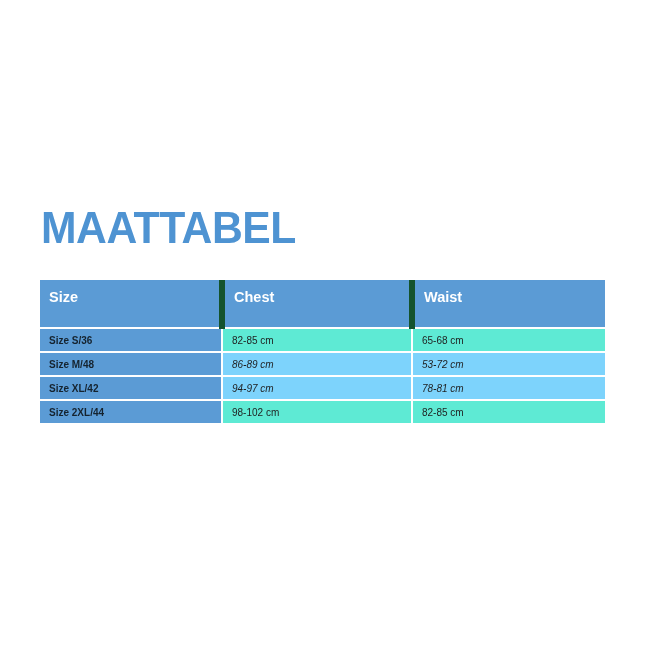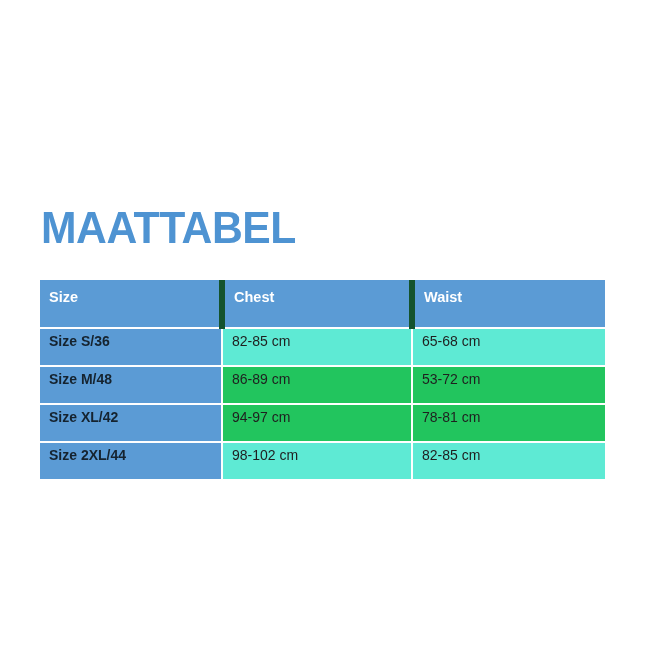--- a/index.html
+++ b/index.html
@@ -60,44 +60,44 @@
     padding: 9px 0 22px 9px;
     vertical-align: top;
     border-right: 6px solid #14532d;
     border-bottom: 2px solid #ffffff;
   }
   .size-table thead th:last-child {
     border-right: none;
   }
 
   .size-table tbody td {
-    font-size: 14px;
+    font-size: 10px;
     color: #1f1f1f;
-    padding: 4px 0 16px 9px;
+    padding: 4px 0 4px 9px;
     height: 14px;
     vertical-align: middle;
     border-bottom: 2px solid #ffffff;
     border-right: 2px solid #ffffff;
   }
   .size-table tbody td:last-child {
     border-right: none;
   }
   .size-table tbody tr:last-child td {
     border-bottom: none;
   }
 
   
   .size-table tbody td.c-size {
     background: #5b9bd5;
     color: #15232f;
     font-weight: bold;
   }
   
   .size-table tbody tr.r-odd td.c-data  { background: #5eead4; }
-  .size-table tbody tr.r-even td.c-data { background: #22c55e; }
+  .size-table tbody tr.r-even td.c-data { background: #7dd3fc; font-style: italic; }
 </style>
 </head>
 <body>
 
 <div class="page">
 
   <div class="title">MAATTABEL</div>
 
   <table class="size-table">
     <colgroup>

